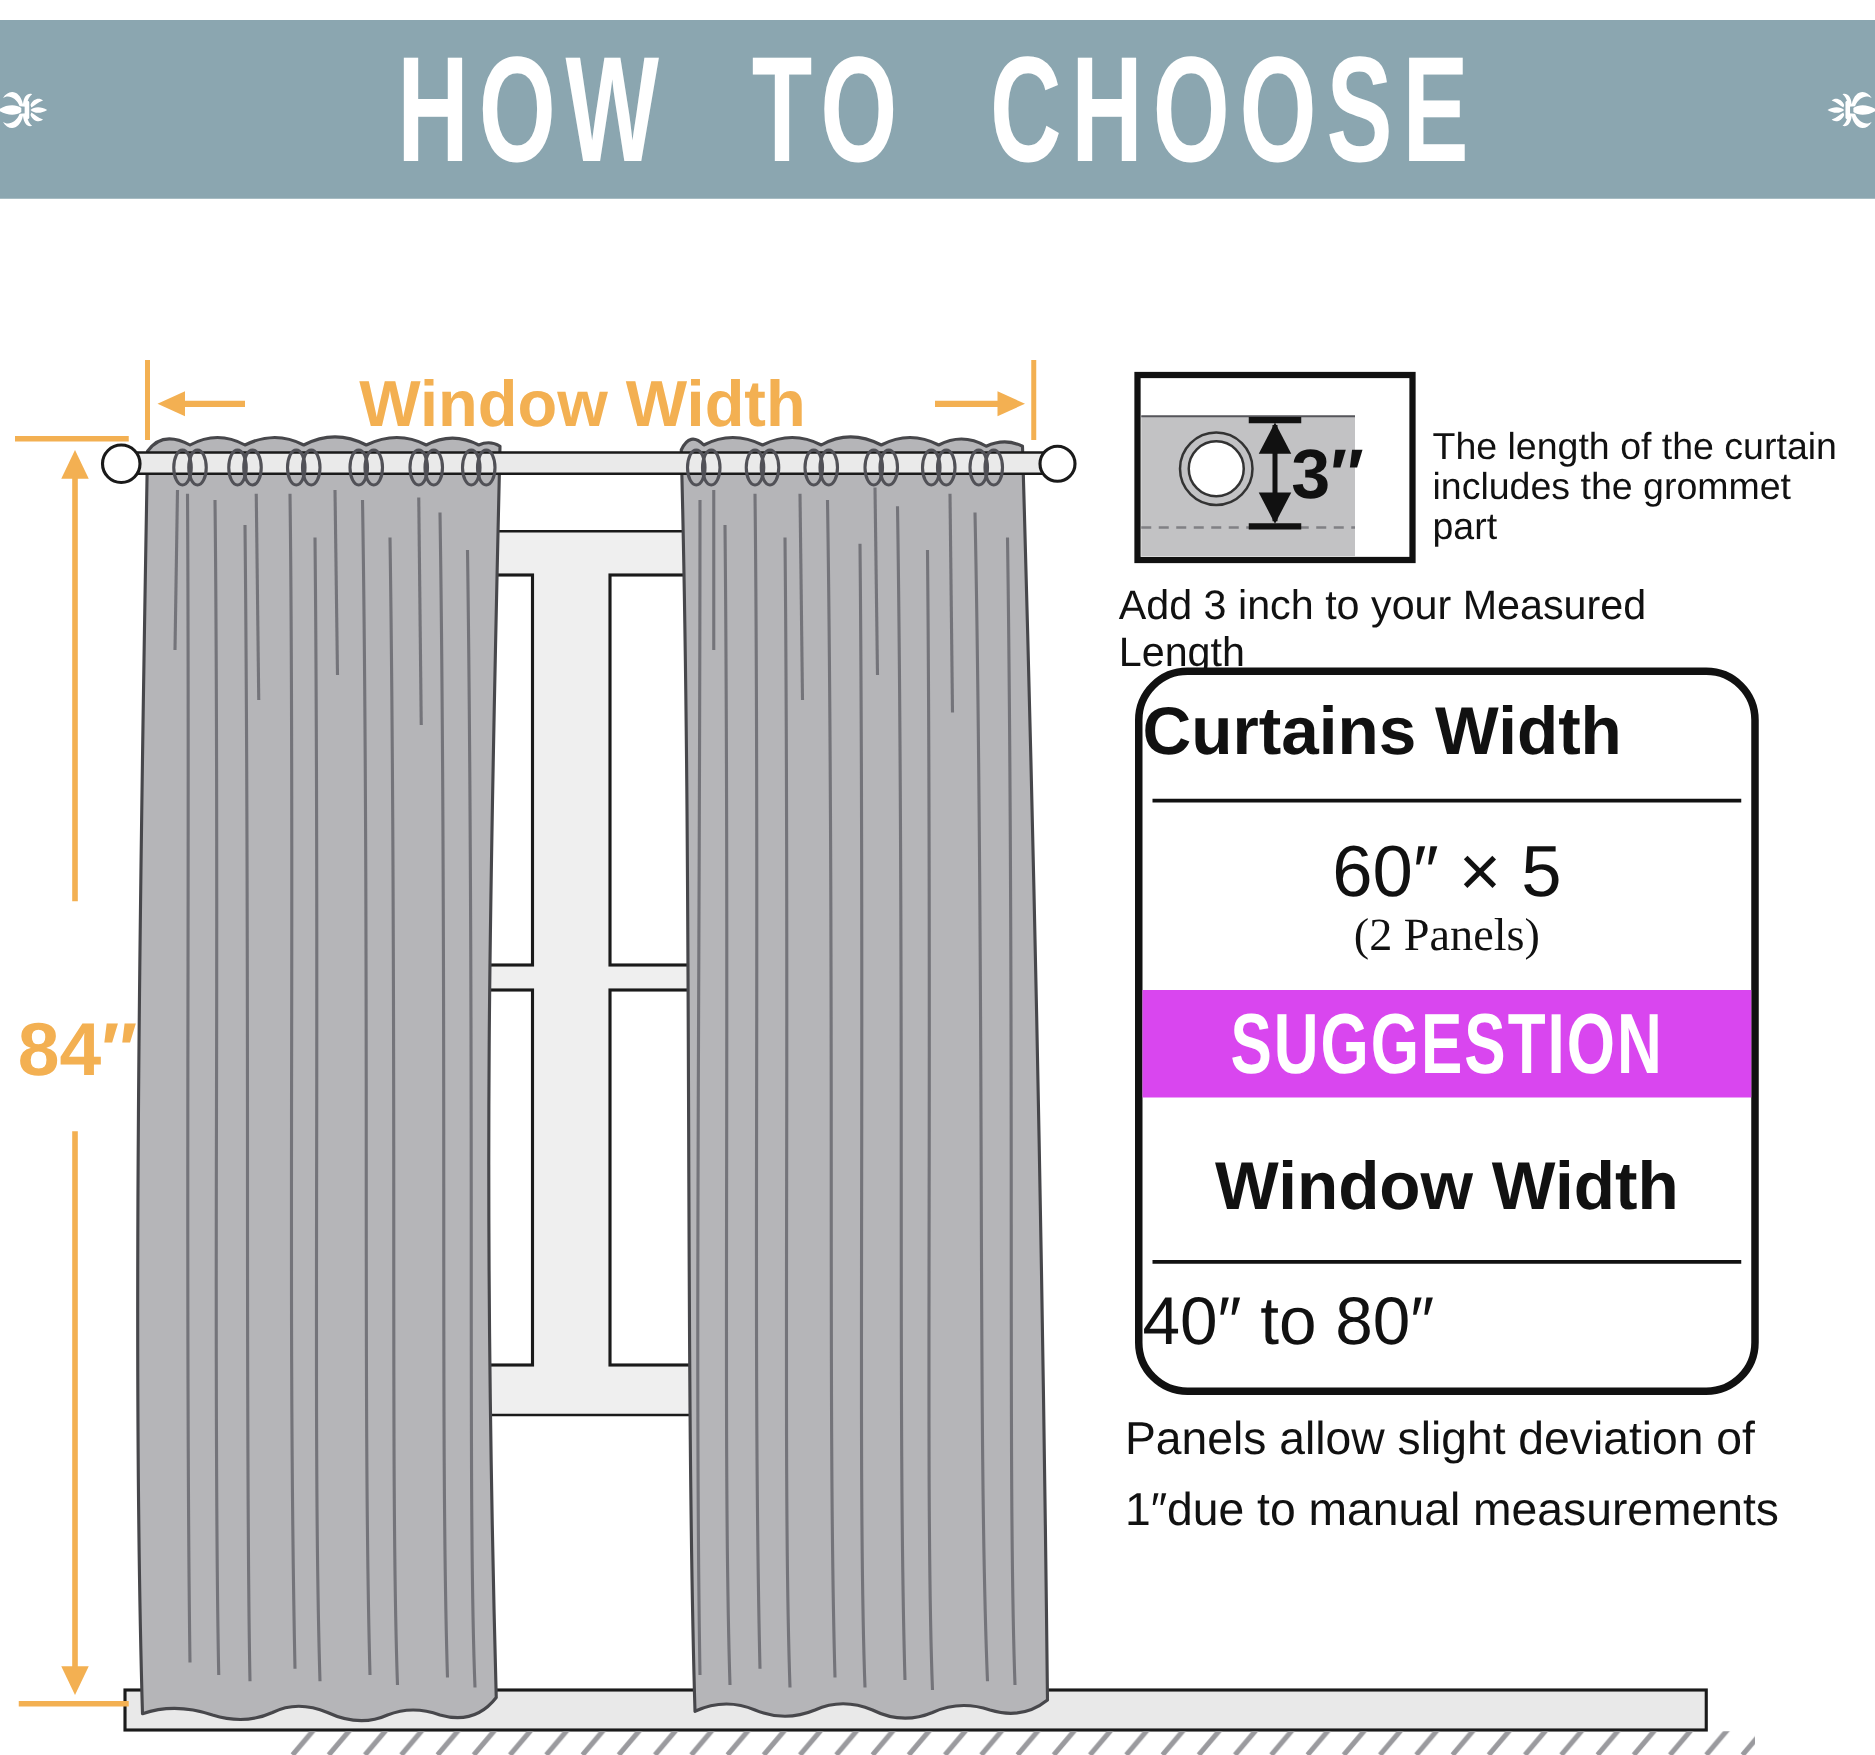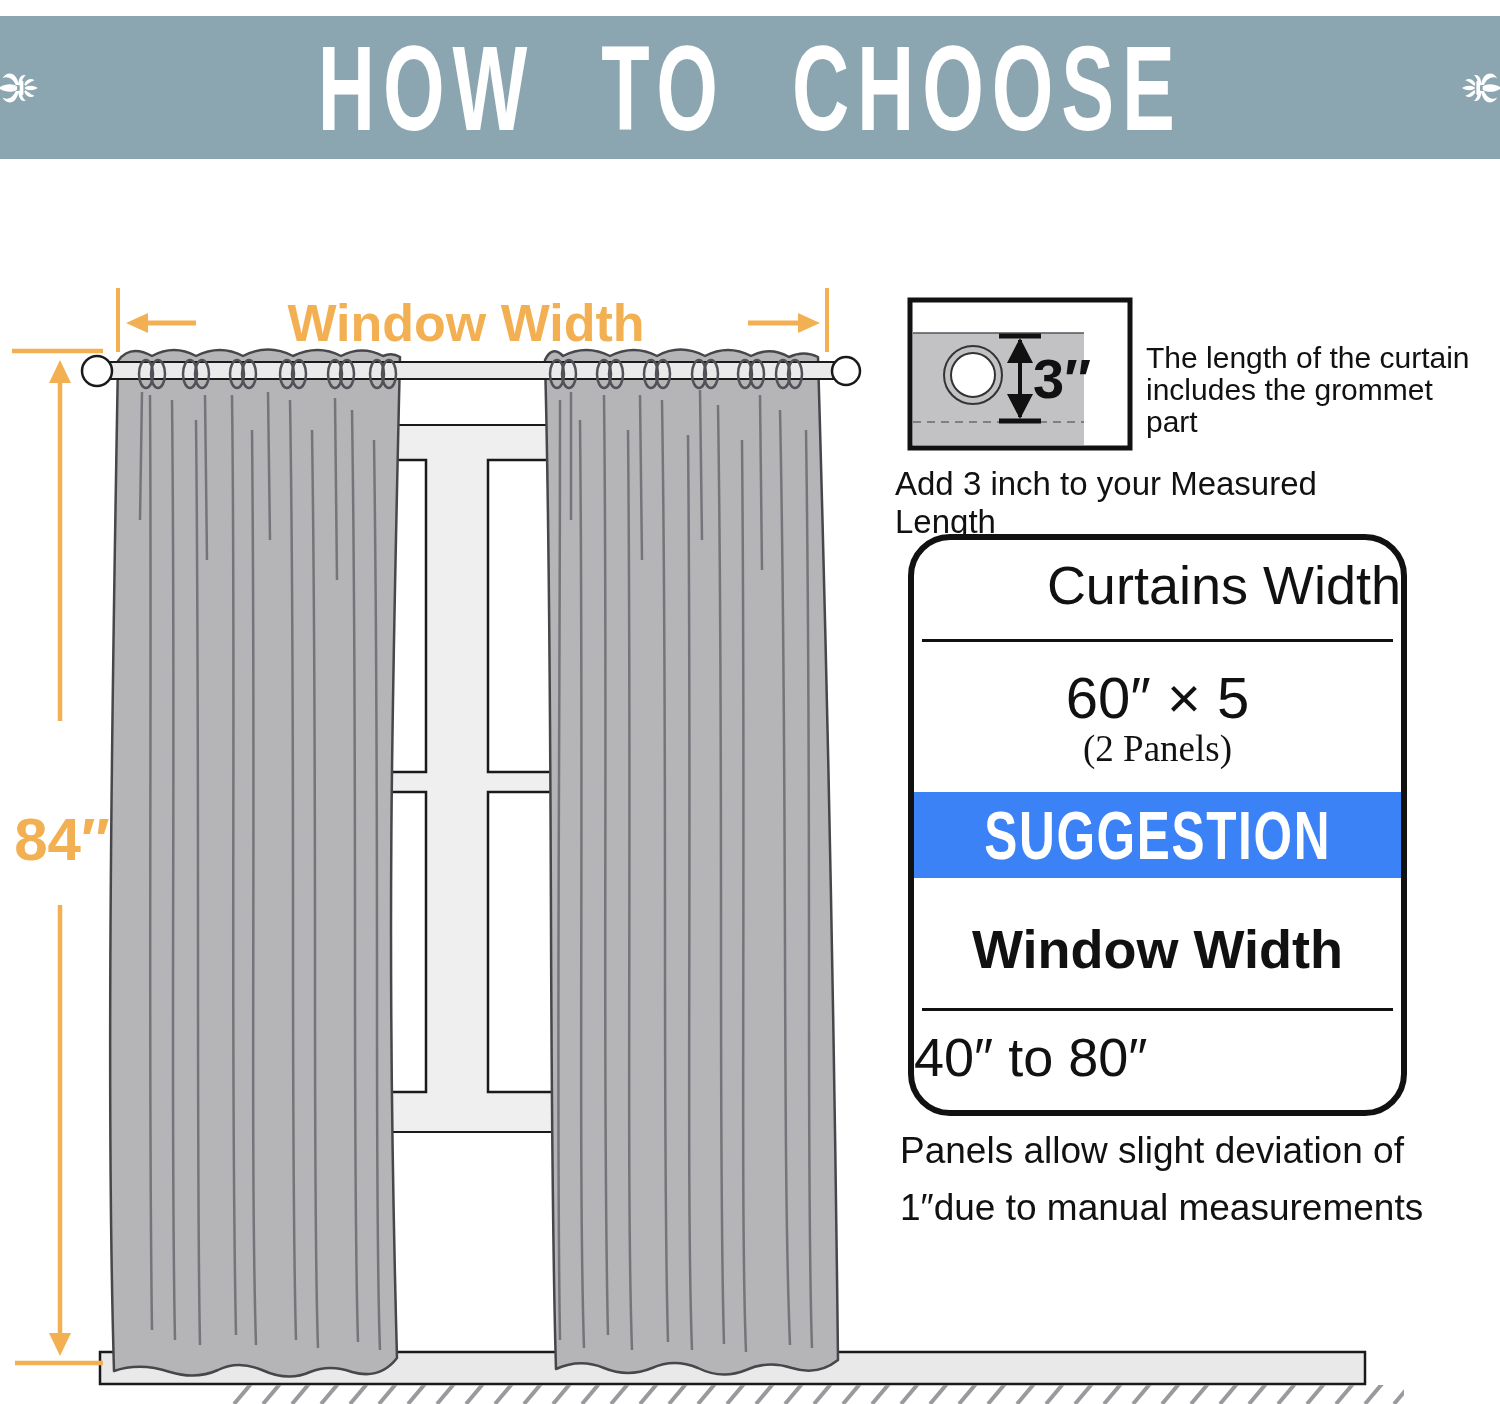--- a/index.html
+++ b/index.html
@@ -15,25 +15,25 @@
   .fleur-left{transform:rotate(-90deg);}
   .fleur-right{transform:rotate(90deg);}
   
   .illustration{position:absolute;left:0;top:0;width:1500px;height:1404px;z-index:0;}
   
   .note-grommet{position:absolute;left:1146px;top:322px;width:332px;font-size:30px;line-height:32px;
           color:#111;z-index:2;margin-top:20px;}
   .note-add{position:absolute;left:895px;top:465px;width:520px;font-size:33px;color:#111;z-index:2;}
   .suggestion-box{position:absolute;left:908px;top:534px;width:499px;height:582px;box-sizing:border-box;
           border:6px solid #111;border-radius:42px;background:#fff;z-index:2;}
-  .sb-title{position:absolute;left:0;top:14px;width:100%;text-align:right;font-size:54px;font-weight:normal;}
+  .sb-title{position:absolute;left:0;top:14px;width:100%;text-align:left;font-size:54px;font-weight:bold;}
   .sb-div1{position:absolute;left:8px;top:99px;width:471px;border-top:3px solid #111;}
   .sb-value{position:absolute;left:0;top:124px;width:100%;text-align:center;font-size:58px;font-weight:400;}
   .sb-panels{position:absolute;left:0;top:187px;width:100%;text-align:center;font-size:37px;font-weight:400;font-family:Liberation Serif, serif;}
-  .sb-band{position:absolute;left:0px;top:252px;width:487px;height:86px;background:#3b82f6;
+  .sb-band{position:absolute;left:0px;top:252px;width:487px;height:86px;background:#d946ef;
           display:flex;align-items:center;justify-content:center;}
   .sb-band-text{color:#ffffff;font-size:62px;font-weight:bold;letter-spacing:2px;
           transform:scaleX(0.8) scaleY(1.1);white-space:nowrap;}
   .sb-wtitle{position:absolute;left:0;top:378px;width:100%;text-align:center;font-size:54px;font-weight:bold;}
   .sb-div2{position:absolute;left:8px;top:468px;width:471px;border-top:3px solid #111;}
   .sb-wvalue{position:absolute;left:0;top:486px;width:100%;font-size:54px;font-weight:400;}
   .footnote{position:absolute;left:900px;top:1122px;width:560px;font-size:37px;line-height:57px;
           color:#111;z-index:2;}
 </style>
 </head>

